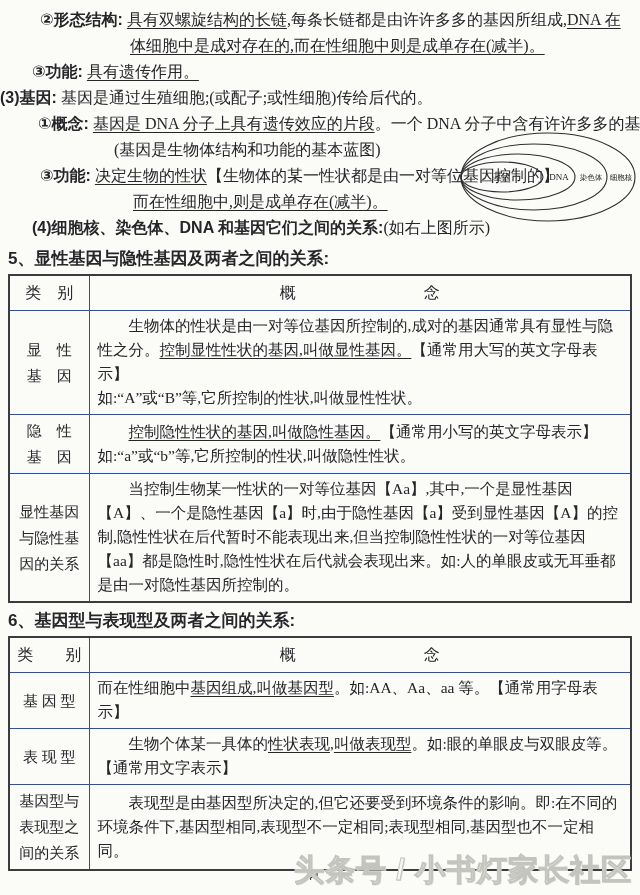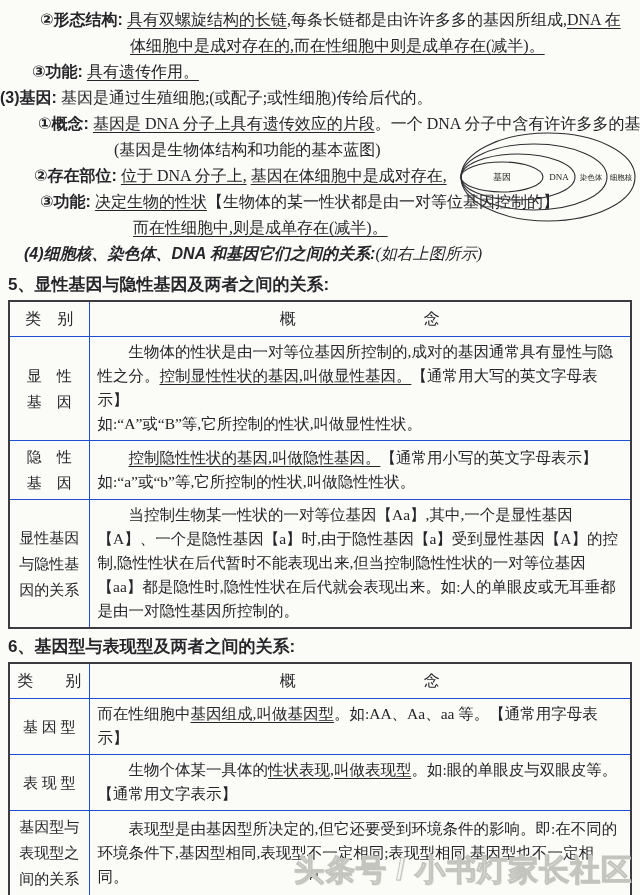--- a/index.html
+++ b/index.html
@@ -17,21 +17,21 @@
   .iline { font-size:16px; line-height:26px; white-space:nowrap; }
   .il0 { margin-left:40px; }
   .il1 { margin-left:130px; }
   .il2 { margin-left:32px; }
   .il3 { }
   .il4 { margin-left:38px; }
   .il5 { margin-left:114px; }
   .il6 { margin-left:34px; }
   .il7 { margin-left:133px; }
   .il8 { margin-left:40px; }
-  .il9 { margin-left:24px;font-style:italic; }
+  .il9 { margin-left:32px; }
 
   .b { font-weight:bold; font-family:"Liberation Sans","DejaVu Sans",sans-serif; }
   .u { text-decoration:underline; text-underline-offset:3px; text-decoration-thickness:1px; }
 
   
   .sect {
     margin:6px 0 3px 8px;
     font-size:17px; line-height:24px; font-weight:bold;
     font-family:"Liberation Sans","DejaVu Sans",sans-serif;
   }
@@ -84,21 +84,20 @@
 <body>
 
 <div class="doc">
 
   <div class="iline il0"><span class="b">②形态结构:</span><span> </span><span class="u">具有双螺旋结构的长链</span><span>,每条长链都是由许许多多的基因所组成,</span><span class="u">DNA 在</span></div>
   <div class="iline il1"><span class="u">体细胞中是成对存在的,而在性细胞中则是成单存在(减半)。</span></div>
   <div class="iline il2"><span class="b">③功能:</span><span> </span><span class="u">具有遗传作用。</span></div>
   <div class="iline il3"><span class="b">(3)基因:</span><span> 基因是通过生殖细胞;(或配子;或性细胞)传给后代的。</span></div>
   <div class="iline il4"><span class="b">①概念:</span><span> </span><span class="u">基因是 DNA 分子上具有遗传效应的片段</span><span>。一个 DNA 分子中含有许许多多的基因。</span></div>
   <div class="iline il5"><span>(基因是生物体结构和功能的基本蓝图)</span></div>
-  <div class="iline il6"><span class="b">②存在部位:</span><span> </span><span class="u">位于 DNA 分子上,</span><span> </span><span class="u">基因在体细胞中是成对存在,</span></div>
   <div class="iline il8"><span class="b">③功能:</span><span> </span><span class="u">决定生物的性状</span><span>【生物体的某一性状都是由一对等位基因控制的】</span></div>
   <div class="iline il7"><span class="u">而在性细胞中,则是成单存在(减半)。</span></div>
   <div class="iline il9"><span class="b">(4)细胞核、染色体、DNA 和基因它们之间的关系:</span><span>(如右上图所示)</span></div>
 
   <div class="sect">5、显性基因与隐性基因及两者之间的关系:</div>
 
   <table class="tbl">
     <tbody>
         <tr>
       <td class="lab hdr">类　别</td>

